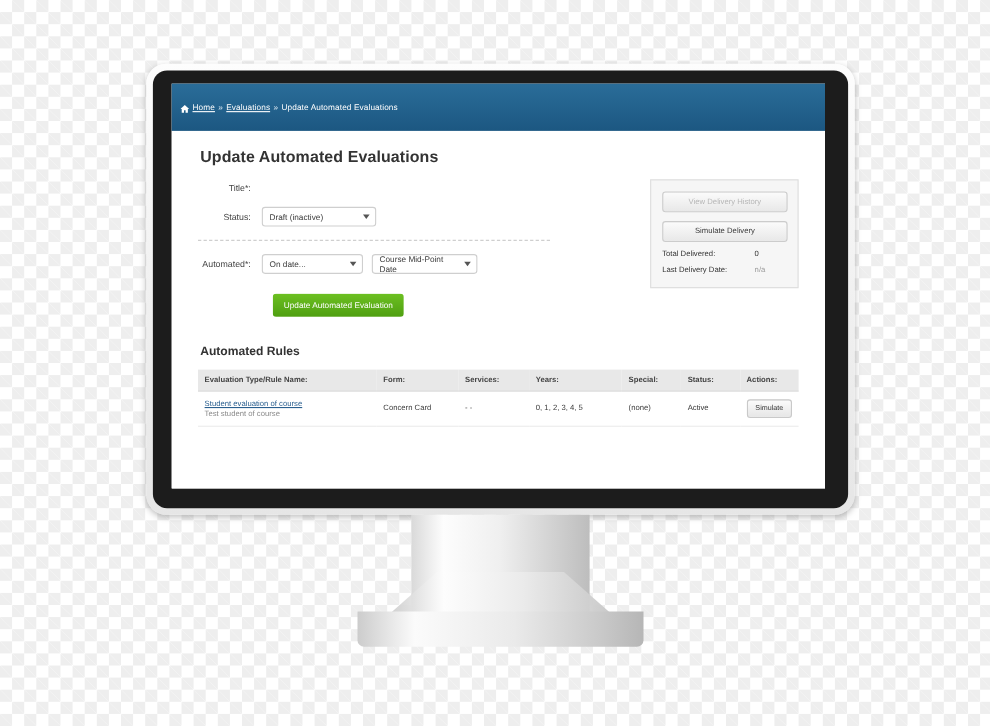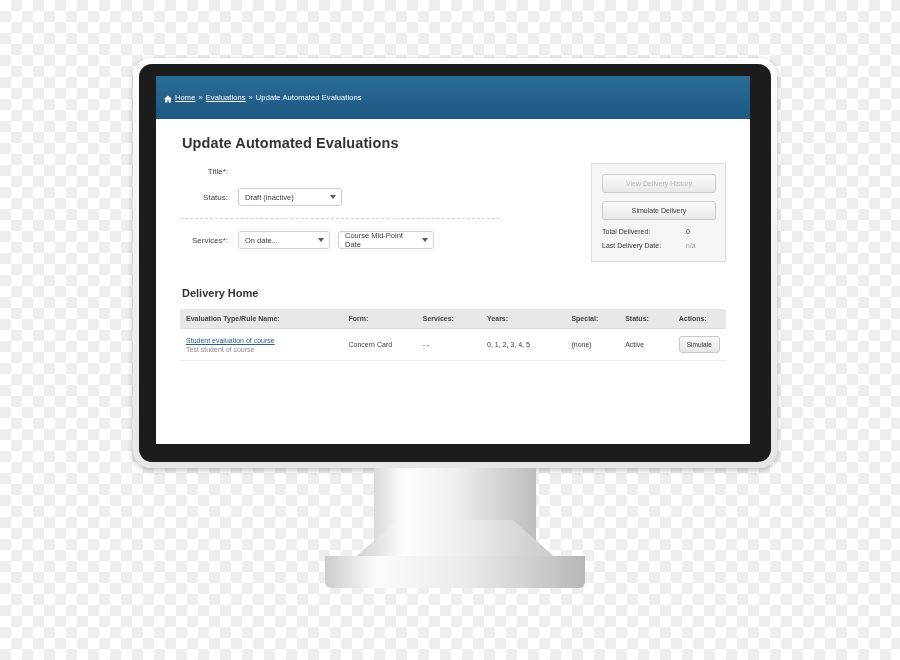--- a/index.html
+++ b/index.html
@@ -346,50 +346,51 @@
           <div class="form-label">Status:</div>
           <div class="select sel-status">
             <span>Draft (inactive)</span>
             <span class="caret"></span>
           </div>
         </div>
 
         <div class="divider"></div>
 
         <div class="form-row">
-          <div class="form-label">Services*:</div>
+          <div class="form-label">Automated*:</div>
           <div class="select sel-delivery">
             <span>On date...</span>
             <span class="caret"></span>
           </div>
           <div class="select sel-date">
             <span>Course Mid-Point Date</span>
             <span class="caret"></span>
           </div>
         </div>
 
+        <button class="btn-green">Update Automated Evaluation</button>
       </div>
 
       
       <div class="side-panel">
         <div class="btn-grey disabled">View Delivery History</div>
         <div class="btn-grey normal">Simulate Delivery</div>
 
         <div class="stat-row">
           <span class="stat-label">Total Delivered:</span>
           <span class="stat-value">0</span>
         </div>
         <div class="stat-row">
           <span class="stat-label">Last Delivery Date:</span>
           <span class="stat-value muted">n/a</span>
         </div>
       </div>
 
       
-      <h2 class="section-title">Delivery Home</h2>
+      <h2 class="section-title">Automated Rules</h2>
 
       <table class="rules">
         <thead>
           <tr>
             <th class="col-name">Evaluation Type/Rule Name:</th>
             <th class="col-form">Form:</th>
             <th class="col-services">Services:</th>
             <th class="col-years">Years:</th>
             <th class="col-special">Special:</th>
             <th class="col-status">Status:</th>

